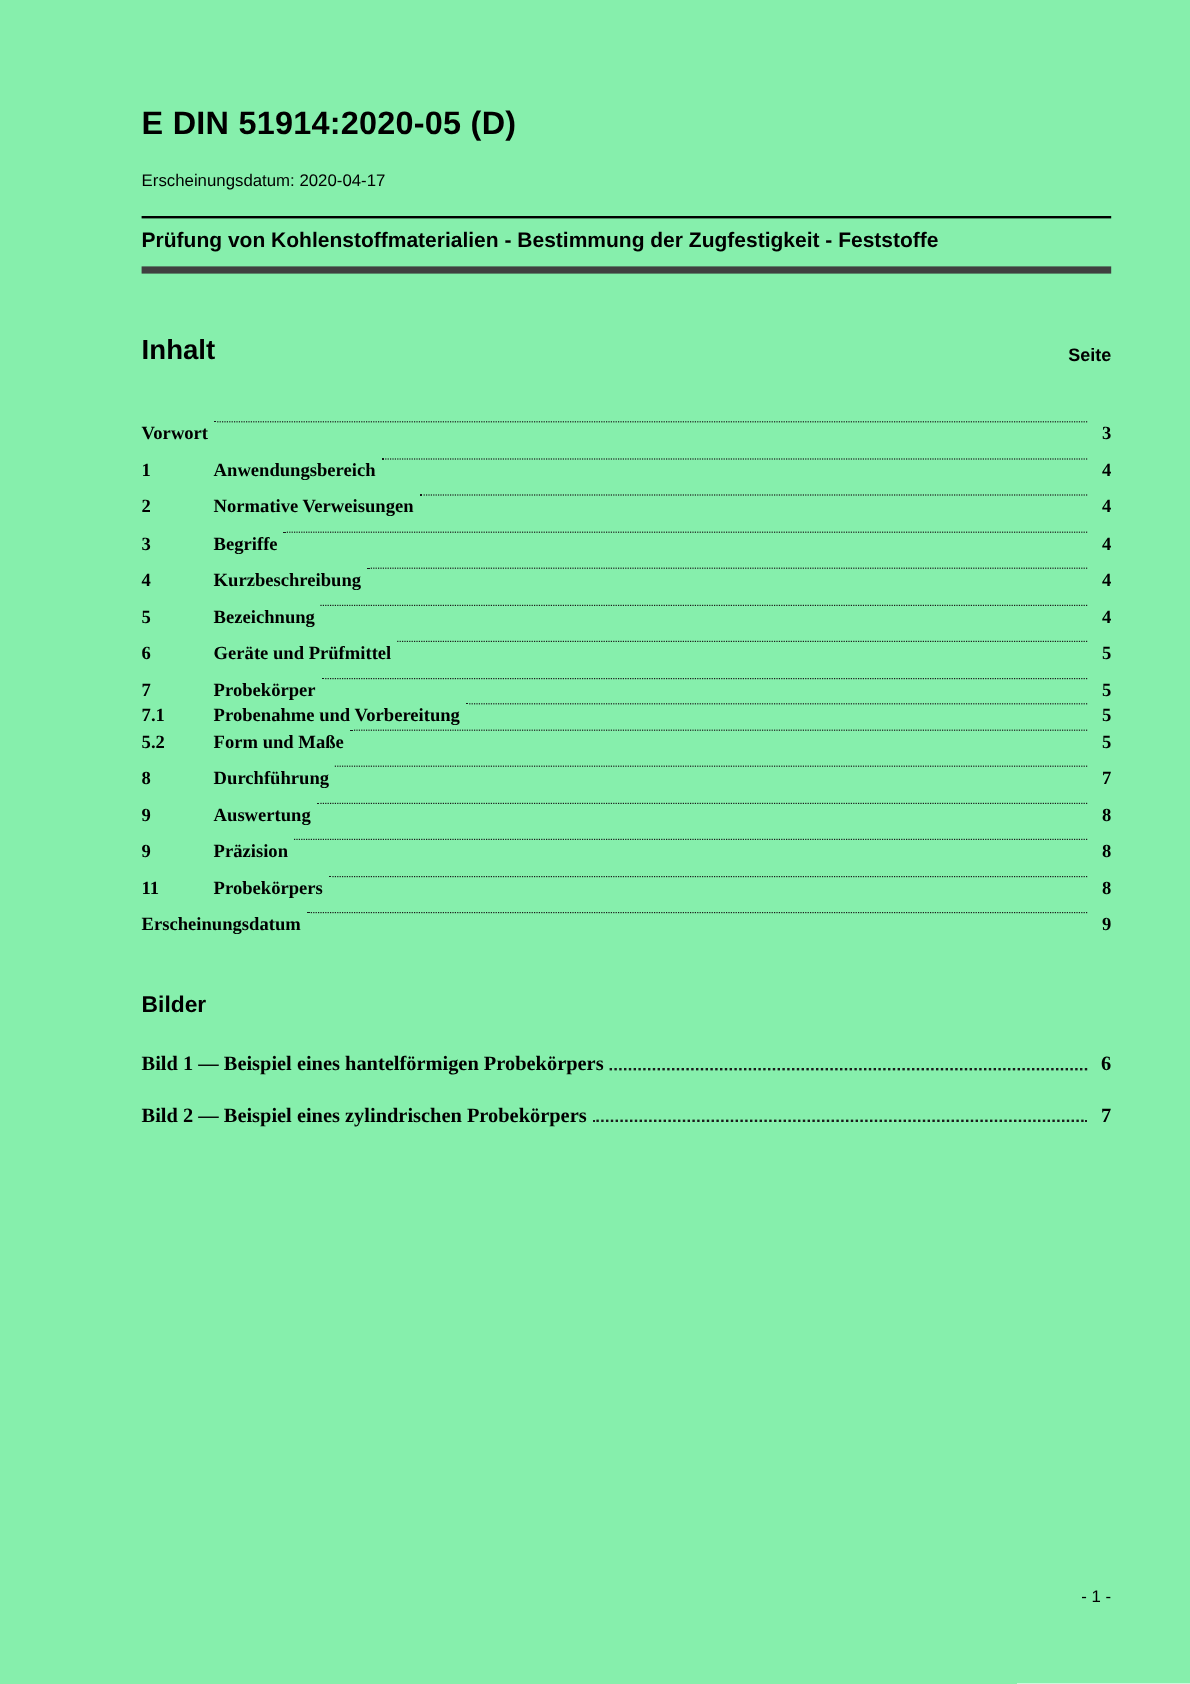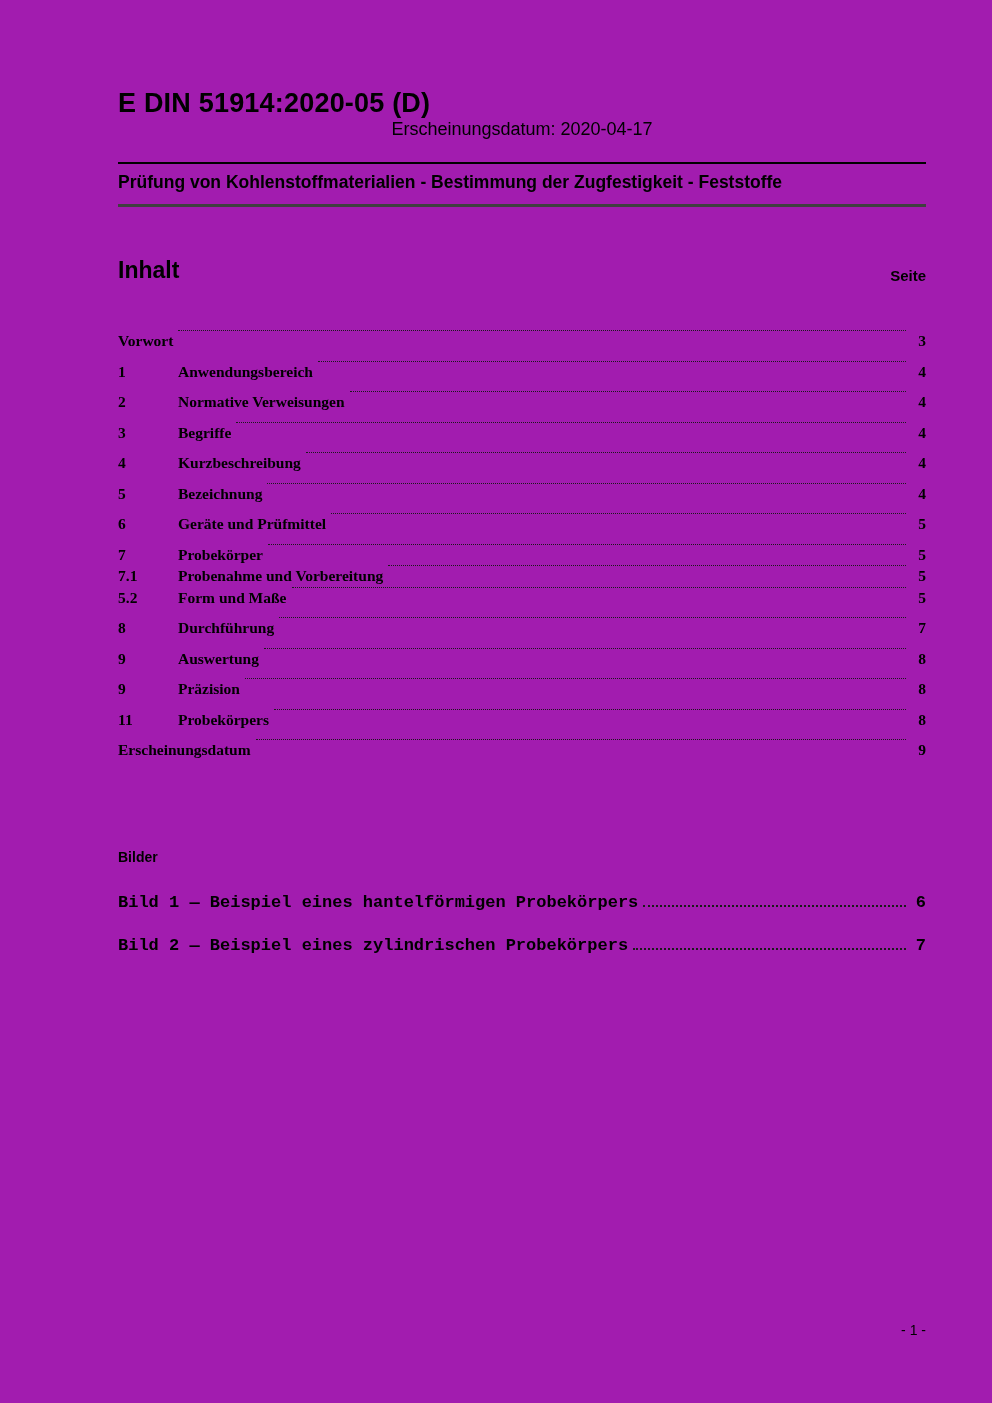--- a/index.html
+++ b/index.html
@@ -4,48 +4,47 @@
 <style>
   * { margin: 0; padding: 0; box-sizing: border-box; }
   html, body { background: #ffffff; }
   body { font-family: "Liberation Sans", sans-serif; color: #000; }
 
   .page {
     position: relative;
     width: 992px;
     height: 1403px;
     margin: 0 auto;
-    background: #a21caf;
+    background: #86efac;
     overflow: hidden;
   }
 
   .content {
     position: absolute;
     left: 118px;
     right: 66px;
     top: 0;
   }
 
   .doc-id {
     margin-top: 88px;
     font-size: 27px;
     font-weight: bold;
     letter-spacing: 0.2px;
   }
 
   .pub-date {
-    margin-top: 0;
-    font-size: 18px;
-    text-align: center;
+    margin-top: 23px;
+    font-size: 14px;
   }
 
   .doc-title-bar {
     margin-top: 22px;
     border-top: 2px solid #000;
-    border-bottom: 3px solid #404040;
+    border-bottom: 6px solid #404040;
     padding: 8px 0 11px 0;
     font-size: 17.5px;
     font-weight: bold;
   }
 
   .toc-header {
     margin-top: 50px;
     display: flex;
     justify-content: space-between;
     align-items: flex-end;
@@ -78,27 +77,27 @@
     min-width: 20px;
   }
 
   .toc-page {
     flex: 0 0 auto;
     min-width: 16px;
     text-align: right;
   }
 
   .figures-heading {
-    margin-top: 89px;
-    font-size: 14px;
+    margin-top: 46px;
+    font-size: 19px;
     font-weight: bold;
     font-family: "Liberation Sans", sans-serif;
   }
 
-  .figures-list { margin-top: 26px; font-family: Liberation Mono, monospace; }
+  .figures-list { margin-top: 26px; font-family: Liberation Serif, serif; }
 
   .figure-row {
     display: flex;
     align-items: baseline;
     font-size: 17px;
     font-weight: bold;
     line-height: 24px;
     margin-top: 19px;
   }
   .figure-row .toc-dots { border-bottom-width: 2.2px; margin-bottom: 4px; }

